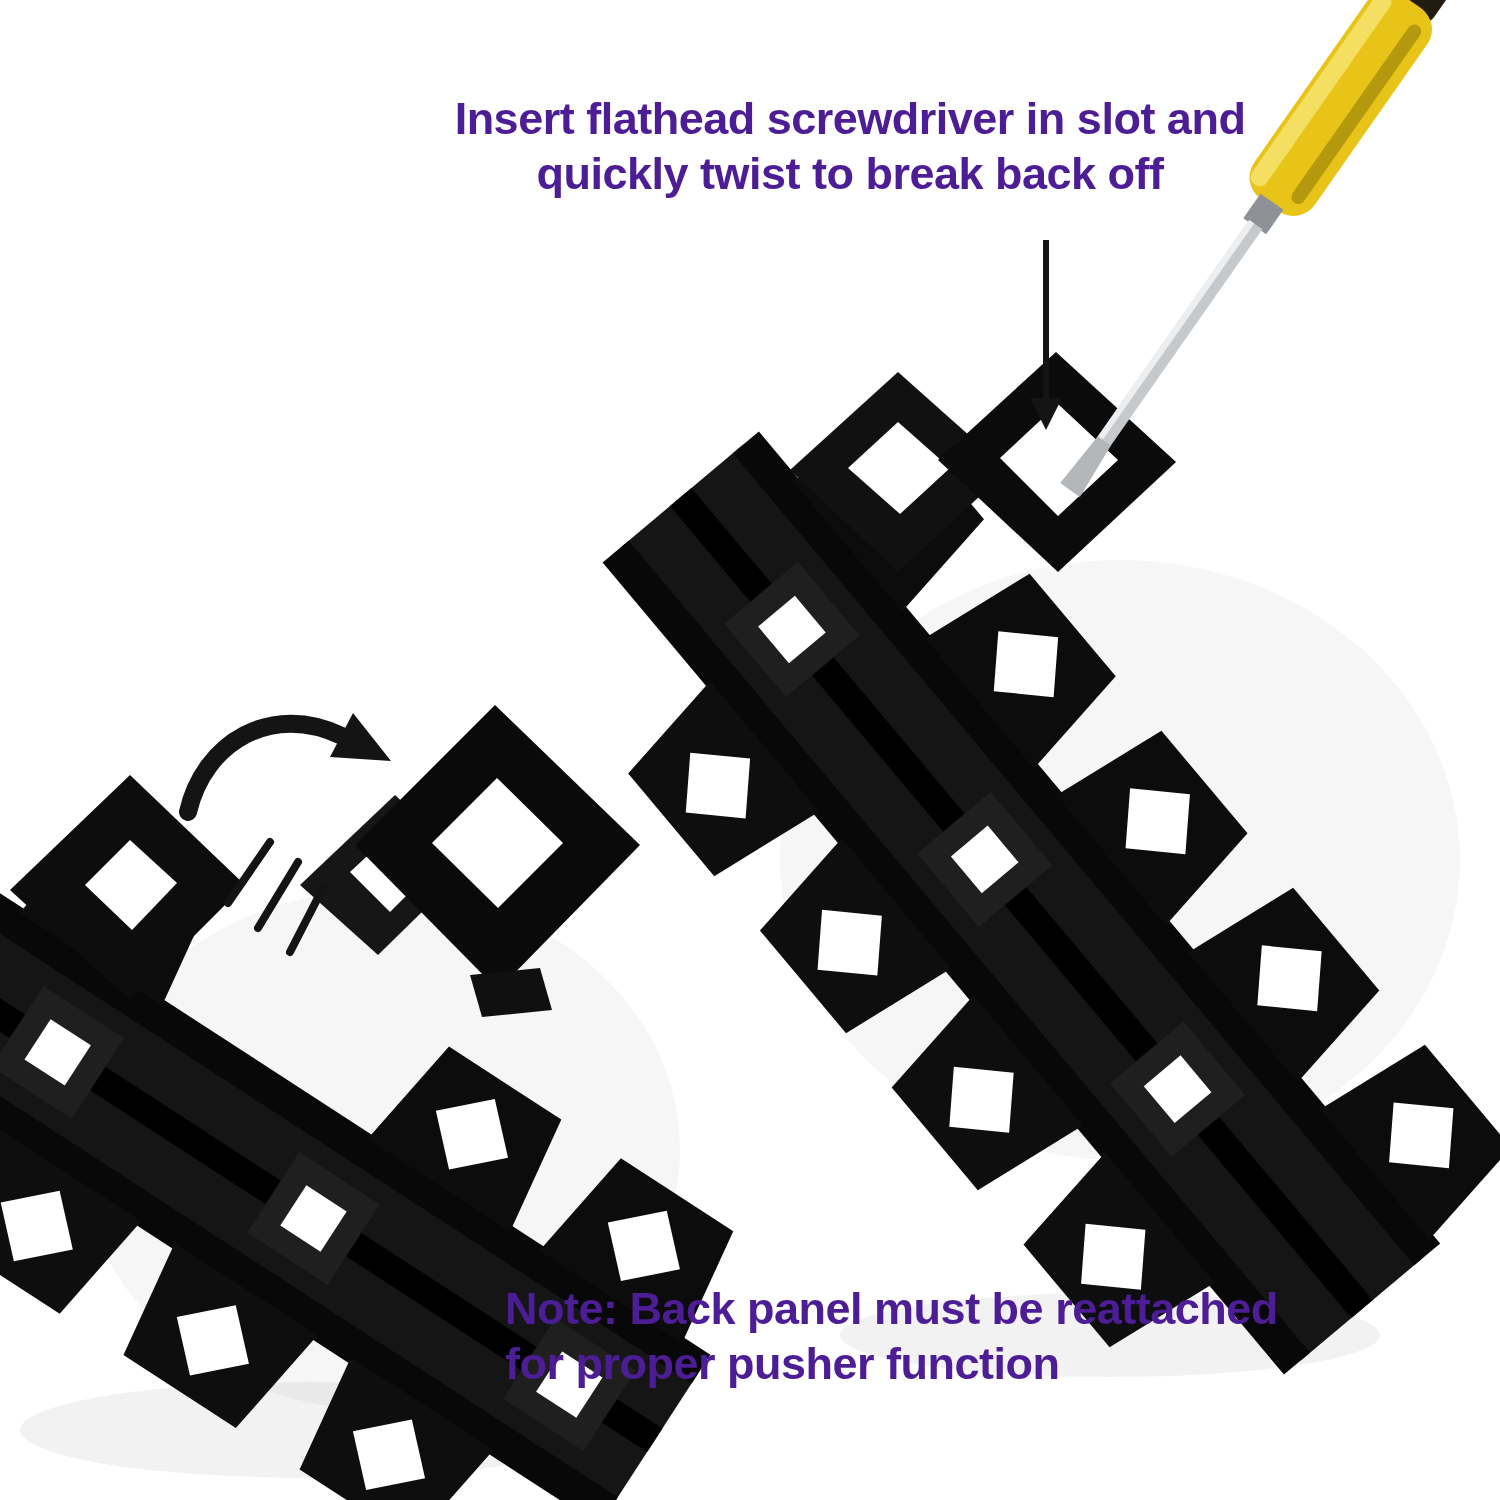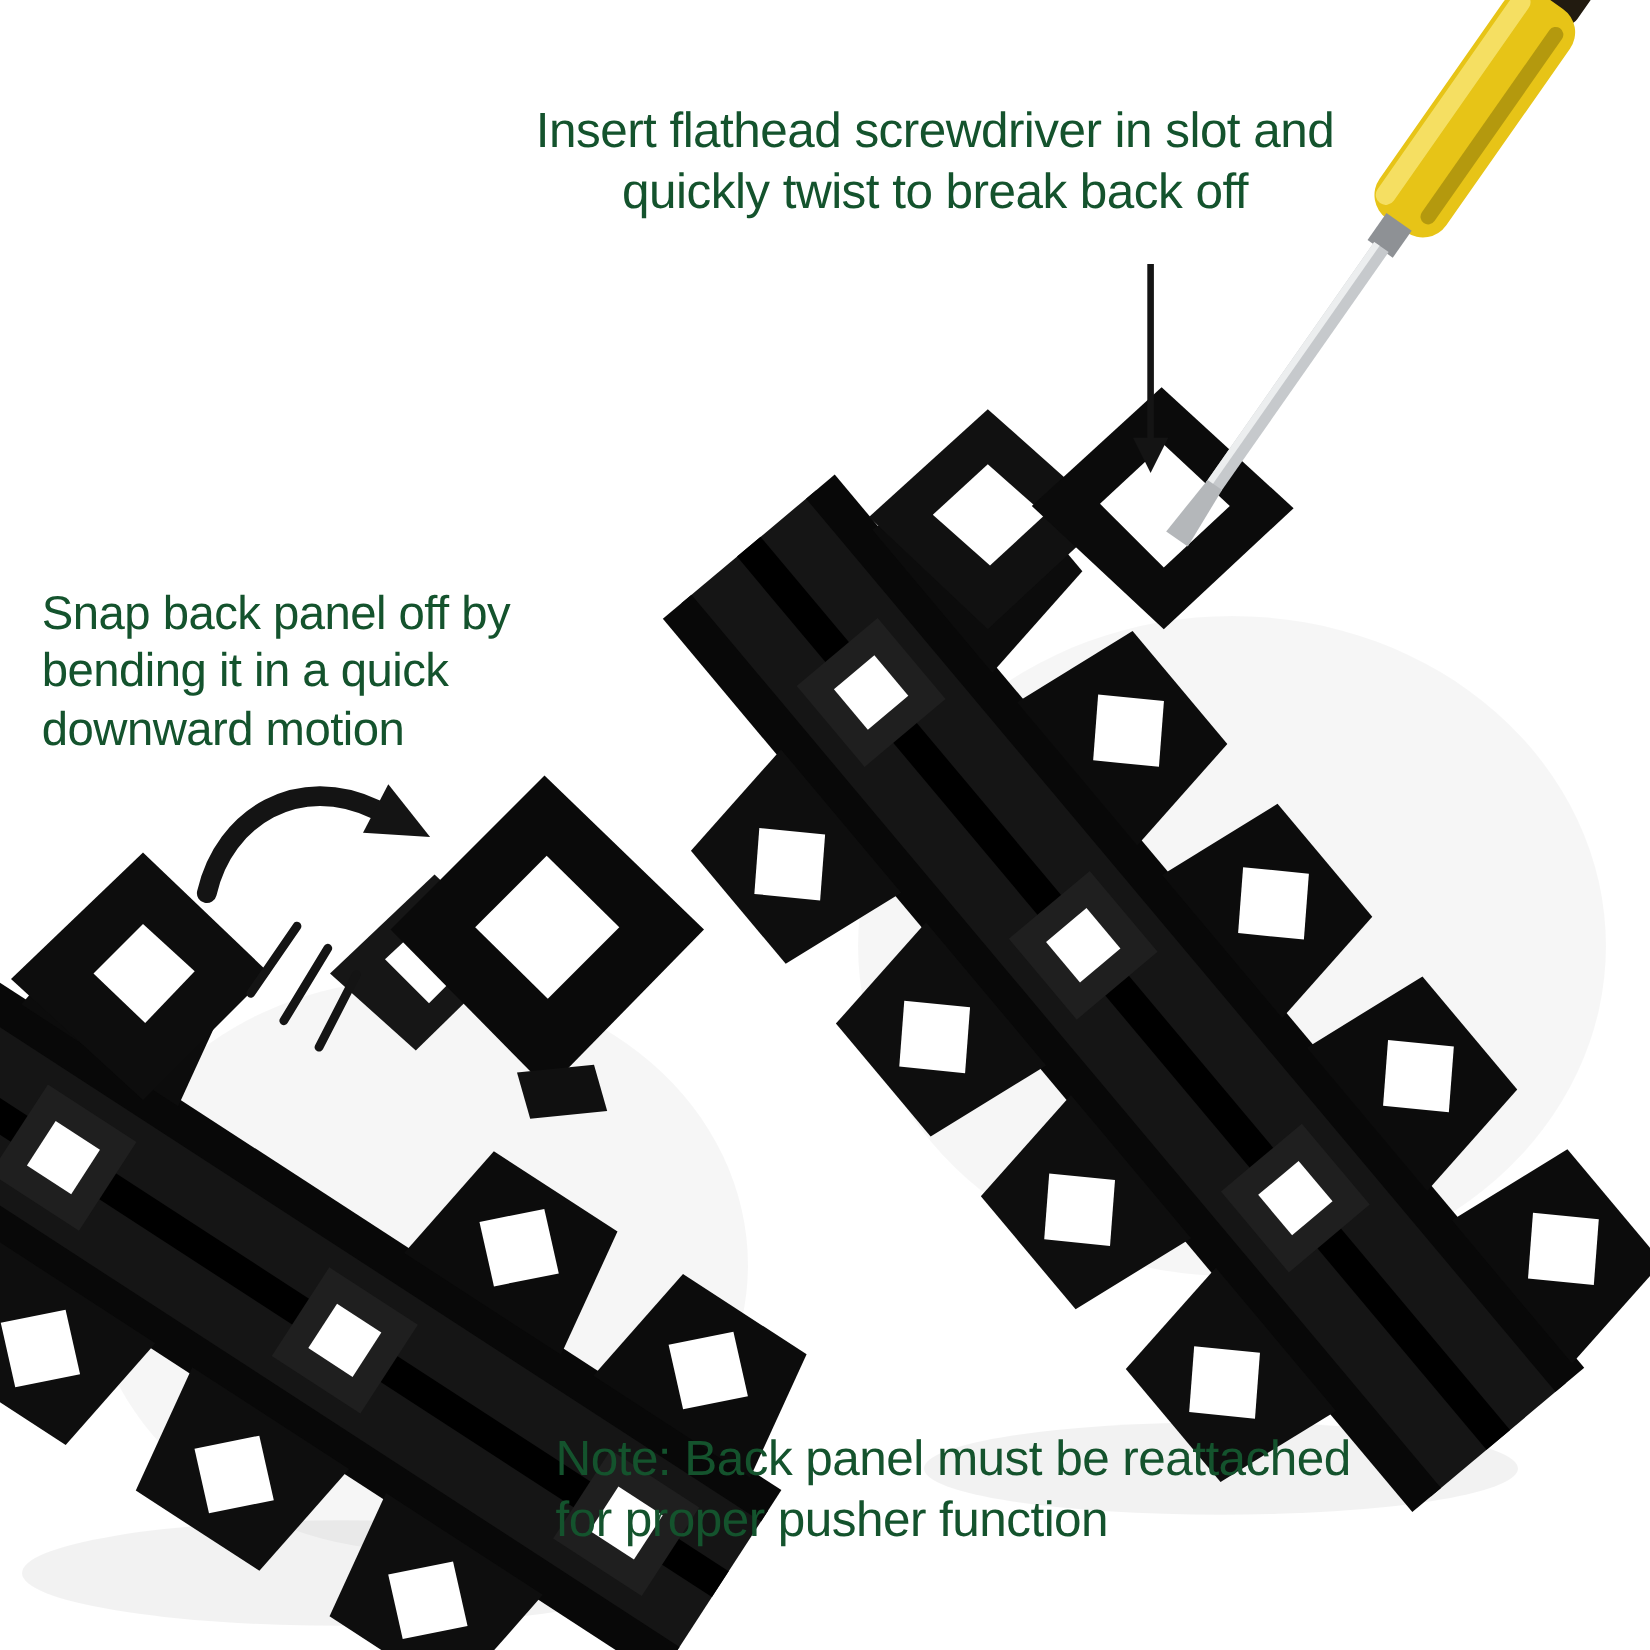--- a/index.html
+++ b/index.html
@@ -2,28 +2,28 @@
 <html><head>
 <meta charset="utf-8">
 <style>
   html,body{margin:0;padding:0;background:#ffffff;}
   #canvas{
     position:relative;width:1500px;height:1500px;background:#ffffff;overflow:hidden;
     font-family:"Liberation Sans",sans-serif;
   }
   .art{position:absolute;left:0;top:0;width:1500px;height:1500px;}
   .note{
-    position:absolute;font-weight:400;color:#14532d;white-space:pre-line;
+    position:absolute;font-weight:700;color:#4c1d95;white-space:pre-line;
     line-height:1.22;letter-spacing:-0.5px;
   }
   .note.center{text-align:center;}
   #screwdriver-note{left:430px;top:92px;width:840px;font-size:45px;}
   #eye-note{left:25px;top:318px;width:680px;font-size:43px;}
   #snap-note{left:38px;top:532px;width:560px;font-size:43px;text-align:left;}
-  #reattach-note{left:505px;top:1282px;width:820px;font-size:45px;text-align:left;margin-top:17px;}
+  #reattach-note{left:505px;top:1282px;width:820px;font-size:45px;text-align:left;}
 </style>
 </head>
 <body>
 
 <div id="canvas">
 
   <svg class="art" viewBox="0 0 1500 1500">
     <defs>
       <g id="plateA">
         <polygon points="0,0 170,0 152,-122 18,-122" fill="#0c0c0c"></polygon>
@@ -131,20 +131,17 @@
     <g>
       <line x1="1046" y1="240" x2="1046" y2="402" stroke="#141414" stroke-width="6"></line>
       <polygon points="1046,430 1030,398 1062,398" fill="#141414"></polygon>
     </g>
   </svg>
 
   <div class="note center" id="screwdriver-note">Insert flathead screwdriver in slot and
 quickly twist to break back off</div>
 
 
-  <div class="note" id="snap-note">Snap back panel off by
-bending it in a quick
-downward motion</div>
 
   <div class="note" id="reattach-note">Note: Back panel must be reattached
 for proper pusher function</div>
 
 </div>
 
 </body></html>

